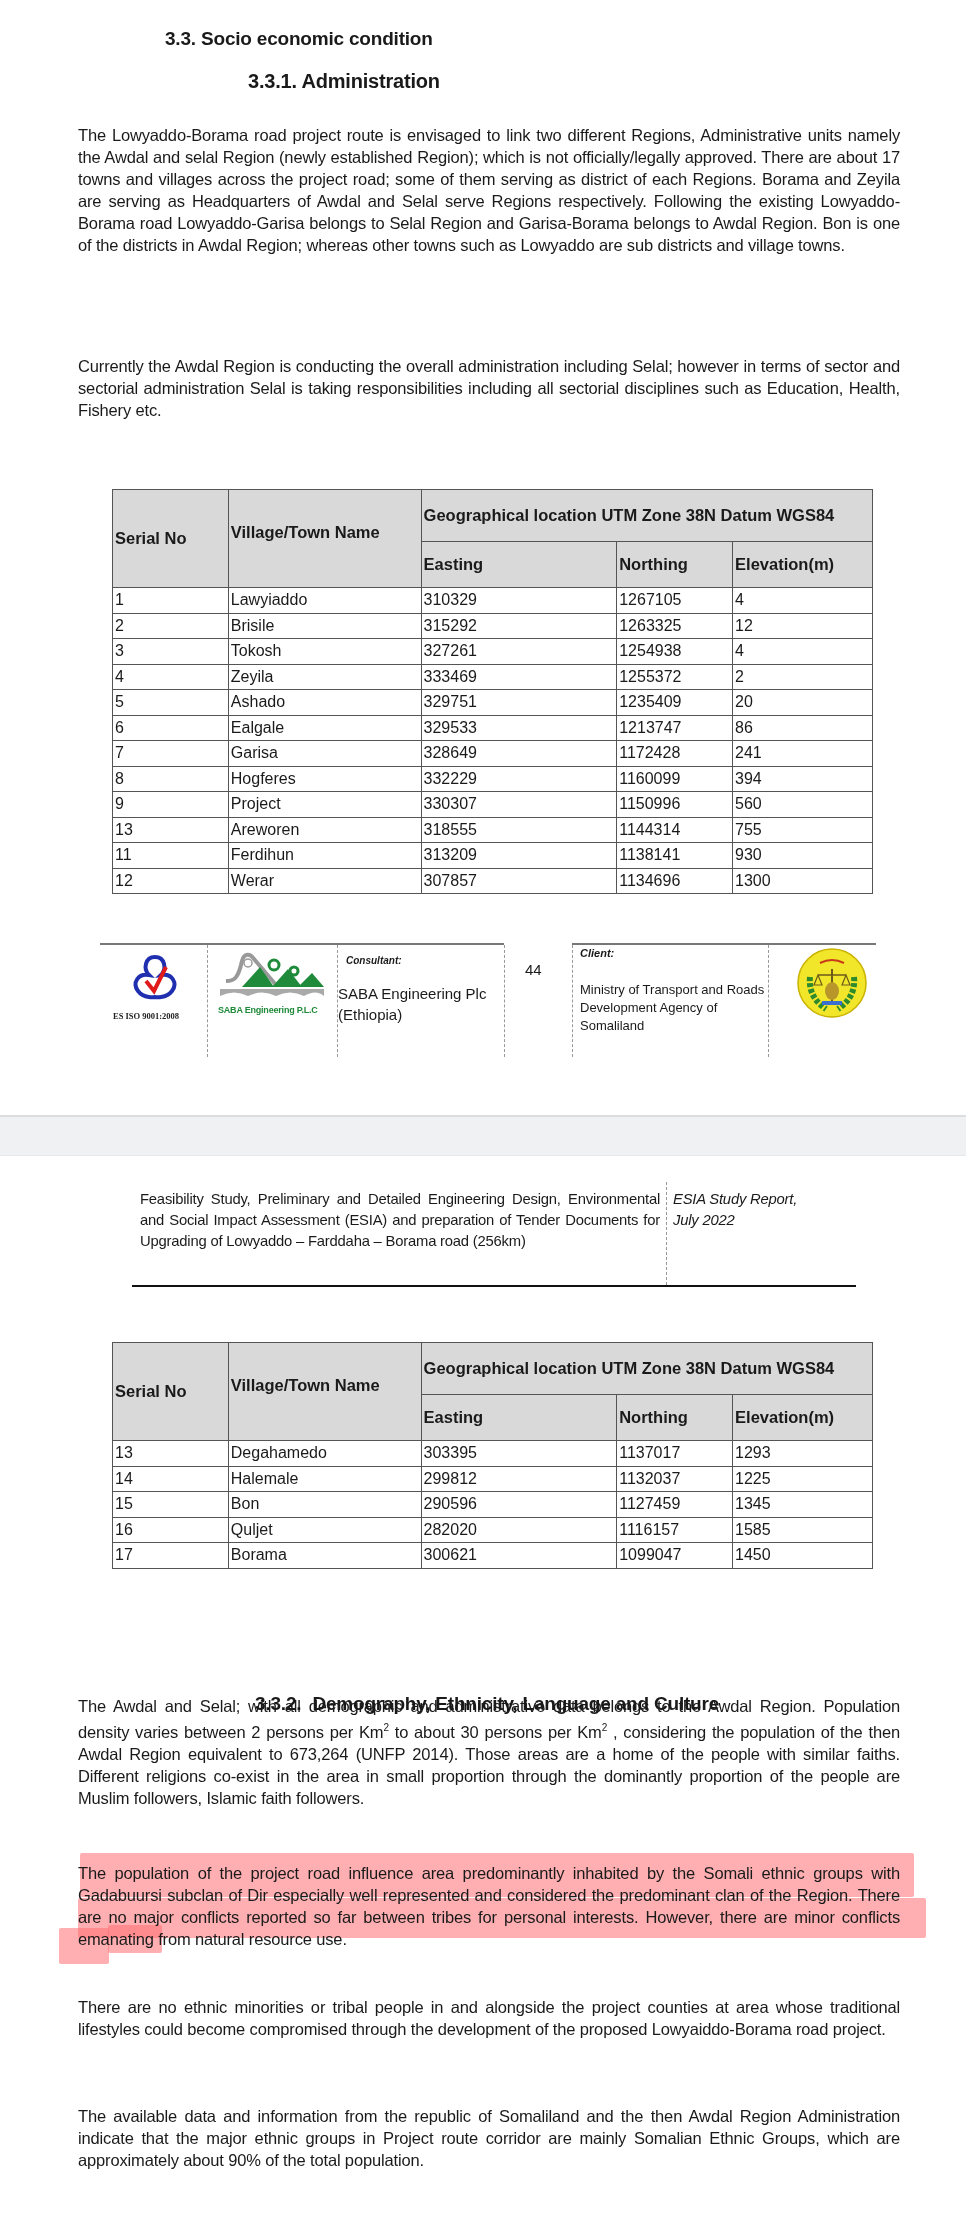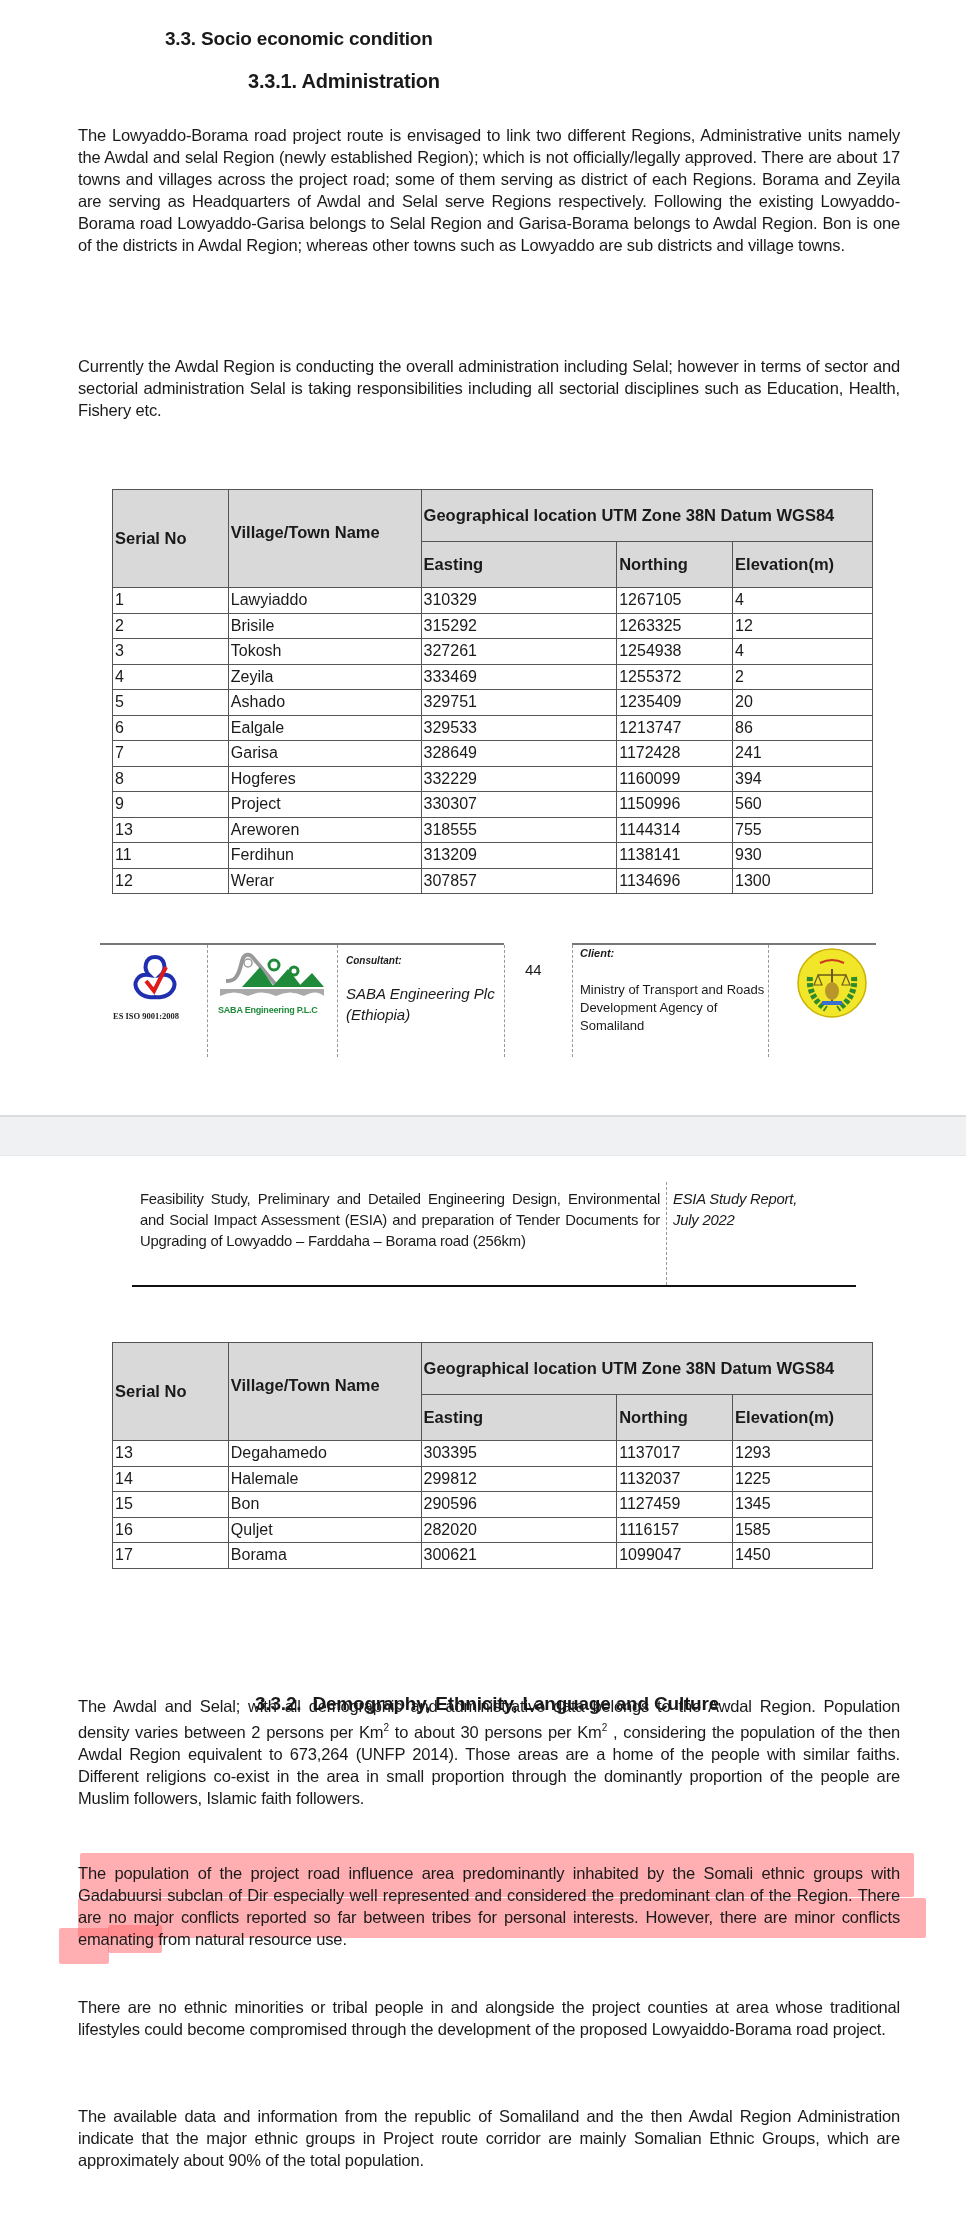--- a/index.html
+++ b/index.html
@@ -170,21 +170,21 @@
       <polygon points="82,36 96,22 108,36" fill="#1f8a3a"></polygon>
       <circle cx="58" cy="14" r="5" fill="none" stroke="#1f8a3a" stroke-width="3"></circle>
       <circle cx="78" cy="20" r="4" fill="none" stroke="#1f8a3a" stroke-width="3"></circle>
       <rect x="4" y="38" width="104" height="7" fill="#a9a9a9"></rect>
       <path d="M4 45 Q18 38 32 45 Q46 38 60 45 Q74 38 88 45 Q100 38 108 45" fill="#fff"></path>
     </svg>
   </div>
   <div class="abs" style="left:118px; top:62px; font-weight:bold; font-size:9px; color:#1f8a3a; letter-spacing:-0.2px;">SABA Engineering P.L.C</div>
 
   <div class="abs" style="left:246px; top:12px; font-weight:bold; font-style:italic; font-size:10px;">Consultant:</div>
-  <div class="abs" style="left:246px; top:40px; width:160px; font-size:15px; line-height:21px;font-style:italic;">SABA Engineering Plc (Ethiopia)</div>
+  <div class="abs" style="left:238px; top:40px; width:160px; font-size:15px; line-height:21px;">SABA Engineering Plc (Ethiopia)</div>
 
   <div class="abs" style="left:425px; top:18px; font-size:15px;">44</div>
 
   <div class="abs" style="left:480px; top:4px; font-weight:bold; font-style:italic; font-size:11px;">Client:</div>
   <div class="abs" style="left:480px; top:38px; width:186px; font-size:13px; line-height:18px;">Ministry of Transport and Roads Development Agency of Somaliland</div>
 
   <div class="abs" style="left:696px; top:4px; width:72px; height:72px;">
     <svg width="72" height="72" viewBox="0 0 72 72">
       <circle cx="36" cy="36" r="34" fill="#f2e62a" stroke="#c9b200" stroke-width="1.5"></circle>
       <path d="M14 30 Q12 50 30 62" fill="none" stroke="#2d8a2d" stroke-width="6" stroke-dasharray="4 2"></path>

